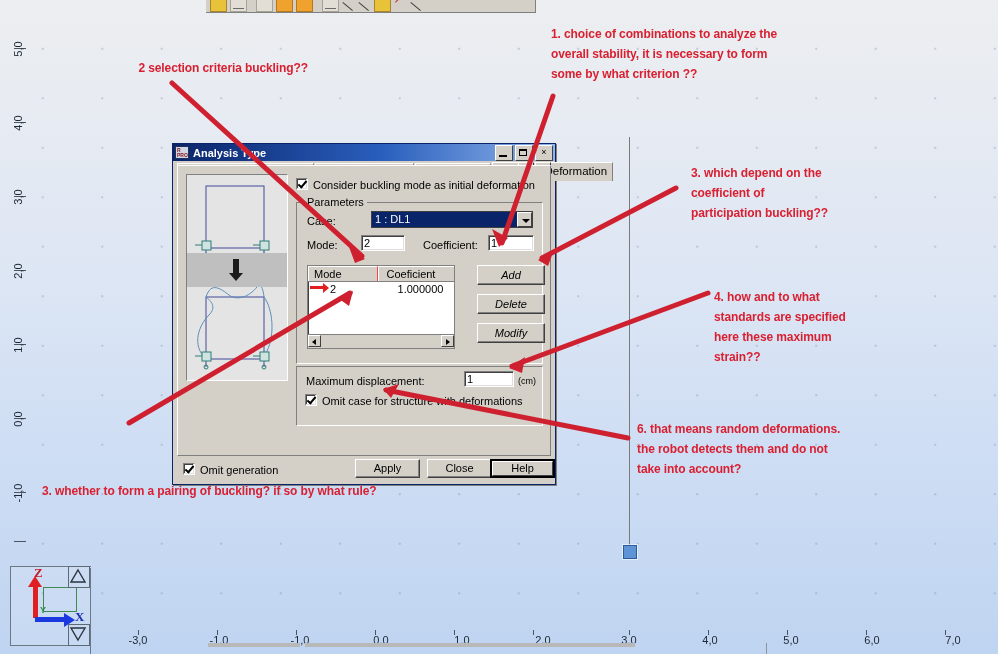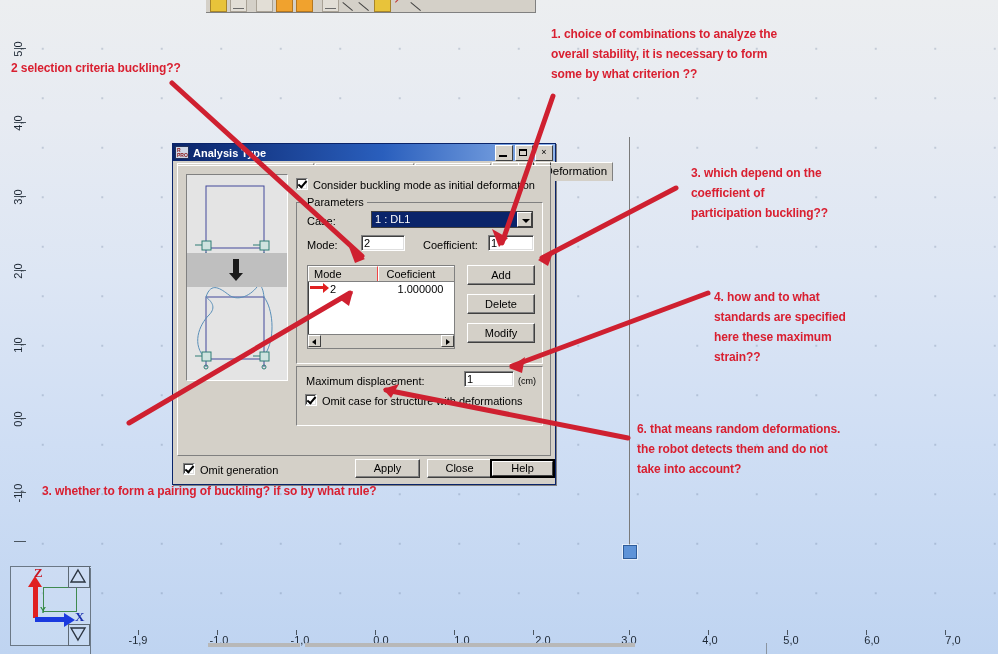--- a/index.html
+++ b/index.html
@@ -501,21 +501,21 @@
     position: absolute;
     background: #d4d0c8;
     border: 1px solid #ffffff;
     border-right-color: #404040;
     border-bottom-color: #404040;
     box-shadow: inset -1px -1px 0 #808080;
     font-size: 11px;
     text-align: center;
     box-sizing: border-box;
   }
-  .btn.side { left: 170px; width: 68px; height: 20px; line-height: 18px; }
+  .btn.side { left: 180px; width: 68px; height: 20px; line-height: 18px; font-style: italic; }
 
   .footer-btn {
     position: absolute;
     bottom: 6px;
     width: 65px; height: 19px;
     line-height: 17px;
     text-align: center;
     font-size: 11px;
     background: #d4d0c8;
     border: 1px solid #ffffff;
@@ -612,21 +612,21 @@
     <div class="tick" style="left:217px"></div>
     <div class="tick" style="left:296px"></div>
     <div class="tick" style="left:375px"></div>
     <div class="tick" style="left:454px"></div>
     <div class="tick" style="left:533px"></div>
     <div class="tick" style="left:629px"></div>
     <div class="tick" style="left:708px"></div>
     <div class="tick" style="left:787px"></div>
     <div class="tick" style="left:866px"></div>
     <div class="tick" style="left:945px"></div>
-    <div class="lbl" style="left:138px">-1,9</div>
+    <div class="lbl" style="left:138px">-3,0</div>
     <div class="lbl" style="left:219px">-1,0</div>
     <div class="lbl" style="left:300px">-1,0</div>
     <div class="lbl" style="left:381px">0,0</div>
     <div class="lbl" style="left:462px">1,0</div>
     <div class="lbl" style="left:543px">2,0</div>
     <div class="lbl" style="left:629px">3,0</div>
     <div class="lbl" style="left:710px">4,0</div>
     <div class="lbl" style="left:791px">5,0</div>
     <div class="lbl" style="left:872px">6,0</div>
     <div class="lbl" style="left:953px">7,0</div>
@@ -798,21 +798,21 @@
       <polygon points="538,260 554,250 548,266"></polygon>
       <polygon points="509,368 525,357 522,373"></polygon>
       <polygon points="383,389 399,384 391,398"></polygon>
       <polygon points="353,291 338,298 349,306"></polygon>
     </g>
   </svg>
 
   <div class="anno" style="left:551px; top:24px; width:370px;">1. choice of combinations to analyze the
 overall stability, it is necessary to form
 some by what criterion ??</div>
-  <div class="anno" style="left:11px; top:58px; width:290px;">2 selection criteria buckling??</div>
+  <div class="anno" style="left:18px; top:58px; width:290px;text-align:right;">2 selection criteria buckling??</div>
   <div class="anno" style="left:691px; top:163px; width:240px;">3. which depend on the
 coefficient of
 participation buckling??</div>
   <div class="anno" style="left:714px; top:287px; width:230px;">4. how and to what
 standards are specified
 here these maximum
 strain??</div>
   <div class="anno" style="left:637px; top:419px; width:345px;">6. that means random deformations.
 the robot detects them and do not
 take into account?</div>

